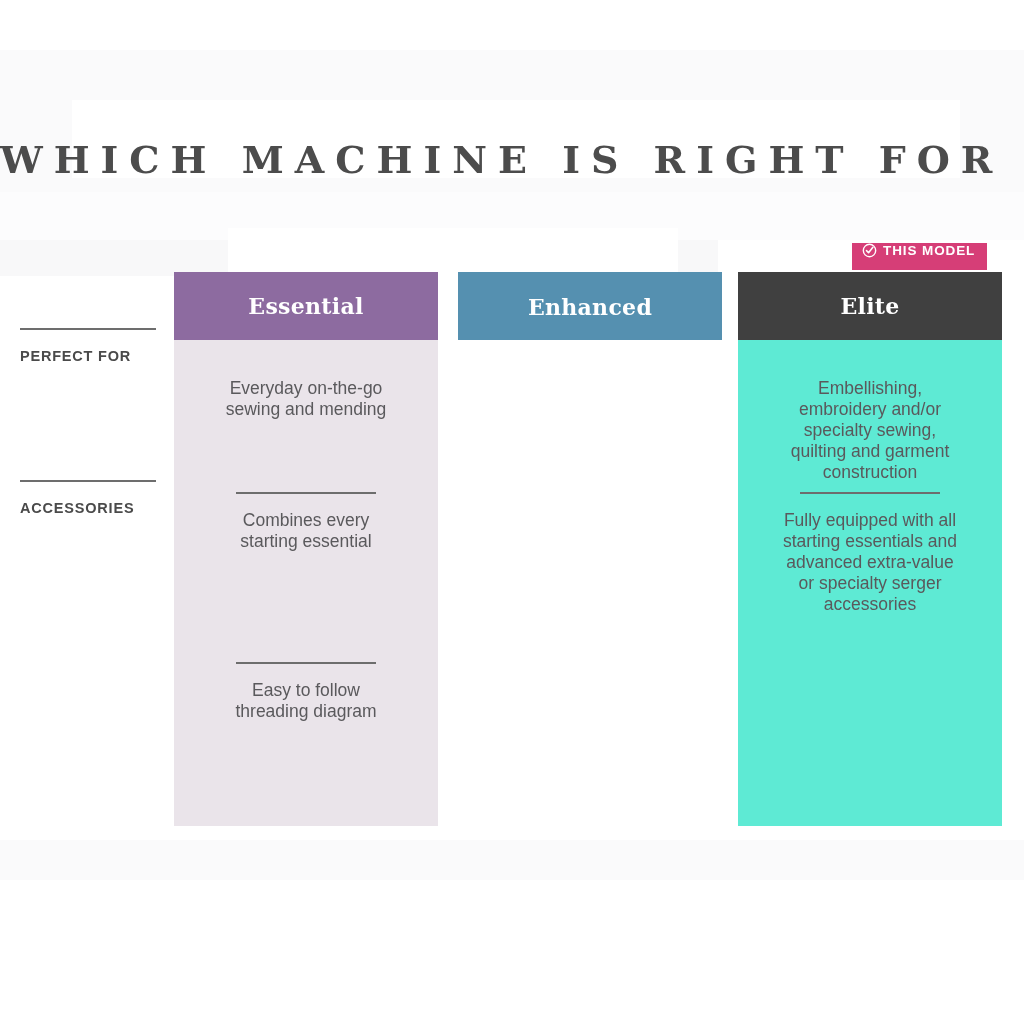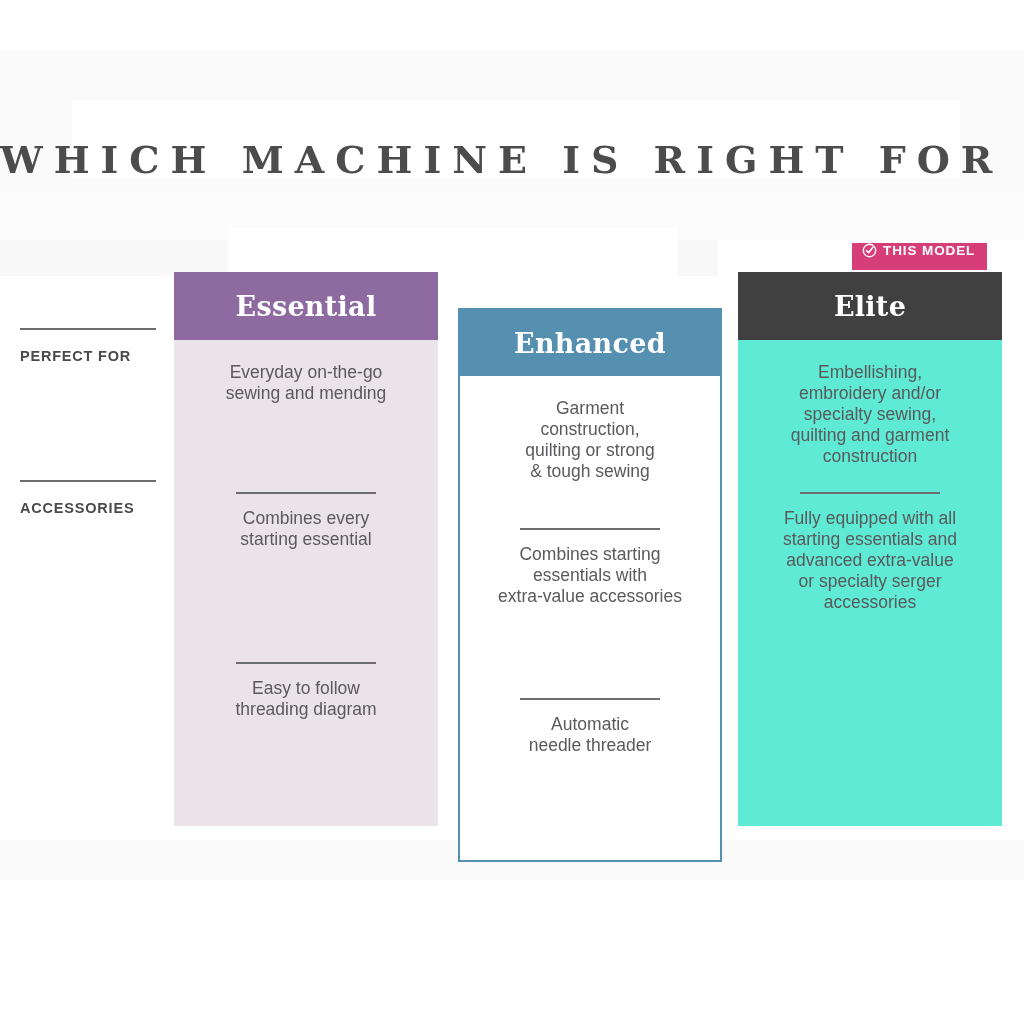--- a/index.html
+++ b/index.html
@@ -101,21 +101,21 @@
   #plan-col-1 { left: 458px; }
   #plan-col-2 { left: 738px; }
 
   .plan-header {
     height: 68px;
     box-sizing: border-box;
     display: flex;
     align-items: center;
     justify-content: center;
     font-family: "DejaVu Serif", "Liberation Serif", serif;
-    font-size: 27px;
+    font-size: 22px;
     font-weight: 700;
     color: #ffffff;
     letter-spacing: 0.3px;
   }
   .plan-body {
     height: 486px;
     box-sizing: border-box;
     padding: 0;
     position: relative;
   }
@@ -123,21 +123,21 @@
   #plan-col-0 .plan-header { background: #8d6ba0; }
   #plan-col-0 .plan-body   { background: #eae4ea; }
 
   #plan-col-1 .plan-header { background: #5590b0; }
   #plan-col-1 .plan-body   {
     background: #ffffff;
     border: 2px solid #5590b0;
     border-top: none;
   }
   #plan-col-1 { }
-  #plan-col-1 .plan-header { border: 2px solid #5590b0; border-bottom: none; margin-top: 36px; }
+  #plan-col-1 .plan-header { border: 2px solid #5590b0; border-bottom: none; }
 
   #plan-col-2 .plan-header { background: #404040; }
   #plan-col-2 .plan-body   { background: #5eead4; }
 
   
   .plan-cell {
     position: absolute;
     left: 0;
     width: 100%;
     box-sizing: border-box;
@@ -148,20 +148,21 @@
     width: 140px;
     height: 2px;
     background: #6d6d6d;
     margin: 0 auto 14px auto;
   }
   .cell-text {
     font-size: 17.5px;
     line-height: 21px;
     color: #5a595c;
     white-space: pre-line;
+    margin-top: 16px;
   }
   .plan-cell-0 { top: 22px;  }
   .plan-cell-1 { top: 152px; }
   .plan-cell-2 { top: 322px; }
 
   
   #this-model-badge {
     position: absolute;
     left: 806px;
     top: 243px;
@@ -230,39 +231,20 @@
       <div class="plan-cell plan-cell-2">
         <div class="cell-divider"></div>
         <div class="cell-text">Easy to follow
 threading diagram</div>
       </div>
     </div>
   </div>
 
   <div class="plan-column" id="plan-col-1">
     <div class="plan-header">Enhanced</div>
-    <div class="plan-body">
-      <div class="plan-cell plan-cell-0">
-        <div class="cell-text">Garment
-construction,
-quilting or strong
-&amp; tough sewing</div>
-      </div>
-      <div class="plan-cell plan-cell-1">
-        <div class="cell-divider"></div>
-        <div class="cell-text">Combines starting
-essentials with
-extra-value accessories</div>
-      </div>
-      <div class="plan-cell plan-cell-2">
-        <div class="cell-divider"></div>
-        <div class="cell-text">Automatic
-needle threader</div>
-      </div>
-    </div>
   </div>
 
   <div class="plan-column" id="plan-col-2">
     <div class="plan-header">Elite</div>
     <div class="plan-body">
       <div class="plan-cell plan-cell-0">
         <div class="cell-text">Embellishing,
 embroidery and/or
 specialty sewing,
 quilting and garment

